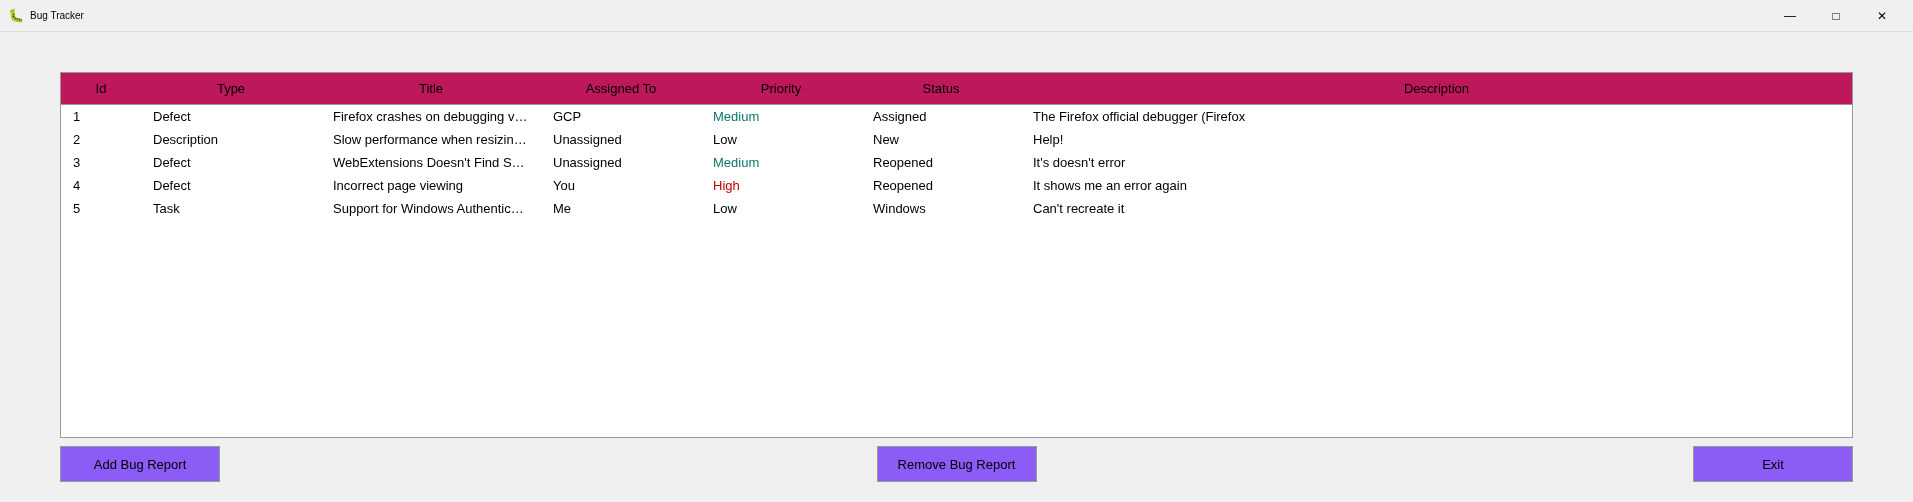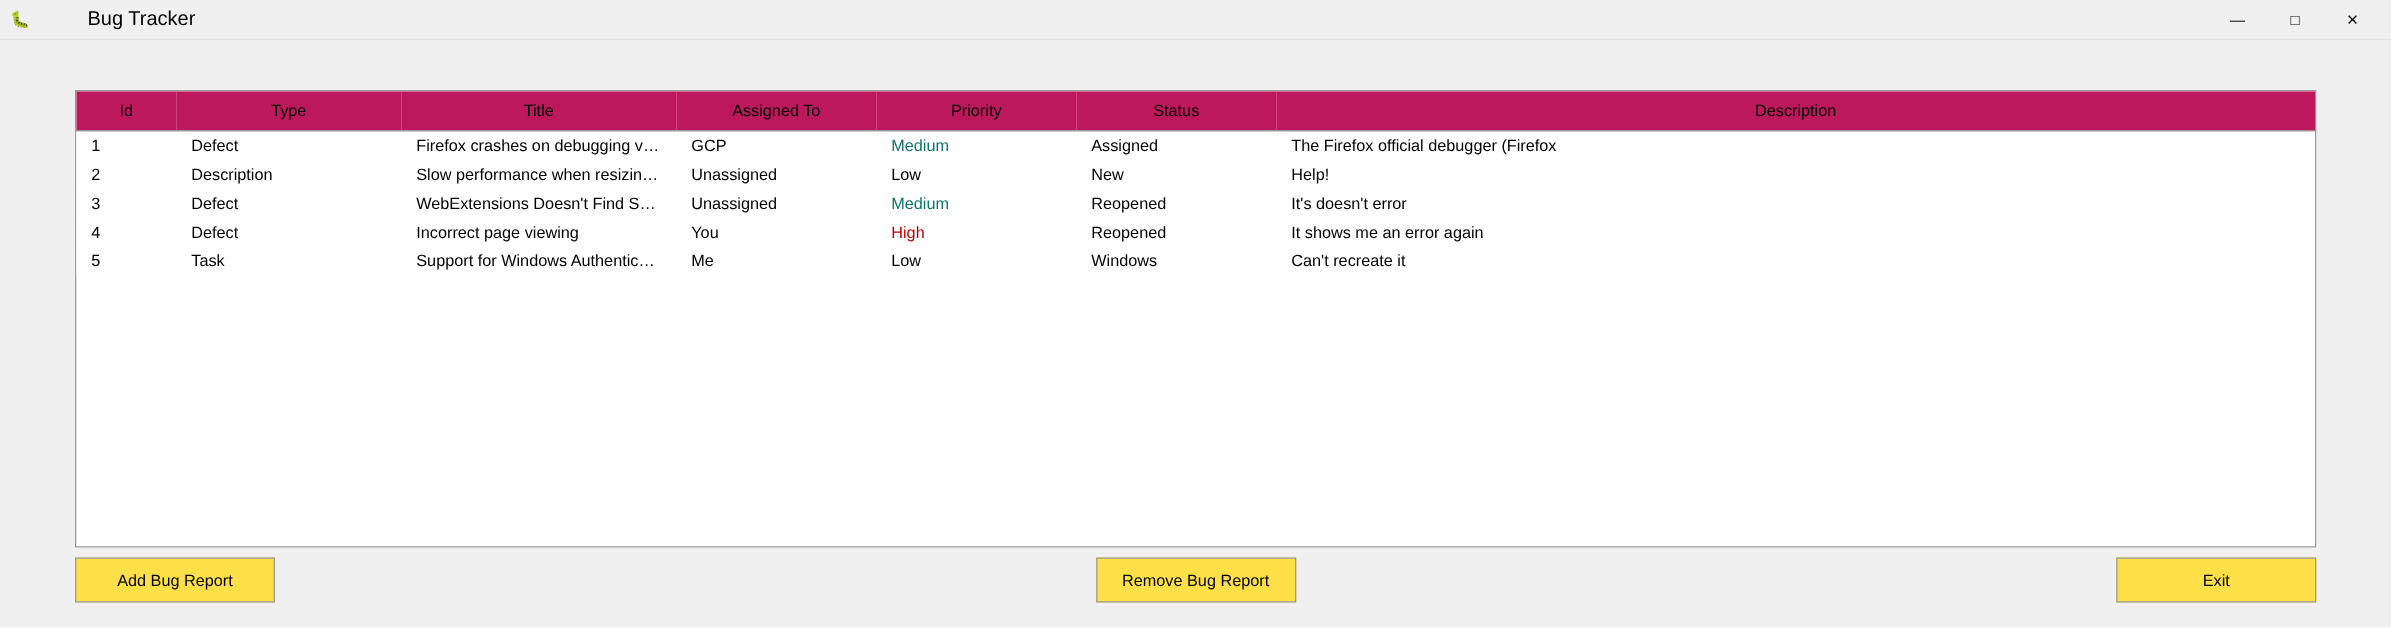--- a/index.html
+++ b/index.html
@@ -41,23 +41,22 @@
       align-items: center;
       gap: 6px;
     }
 
     .title-bar-icon {
       width: 16px;
       height: 16px;
     }
 
     .title-bar-title {
-      font-size: 16px;
-      color: #000;
-      margin-left: 40px;
+      font-size: 10px;
+      color: #000;
     }
 
     .title-bar-controls {
       display: flex;
       gap: 0;
     }
 
     .title-bar-btn {
       width: 46px;
       height: 32px;
@@ -132,21 +131,21 @@
     .button-bar {
       display: flex;
       align-items: center;
       padding: 8px 0 0 0;
       gap: 0;
     }
 
     .btn {
       height: 36px;
       padding: 0 20px;
-      background-color: #fde047;
+      background-color: #8b5cf6;
       border: 1px solid #999;
       cursor: pointer;
       font-size: 13px;
       color: #000;
       min-width: 160px;
     }
 
     .btn-add {
       margin-right: auto;
     }

